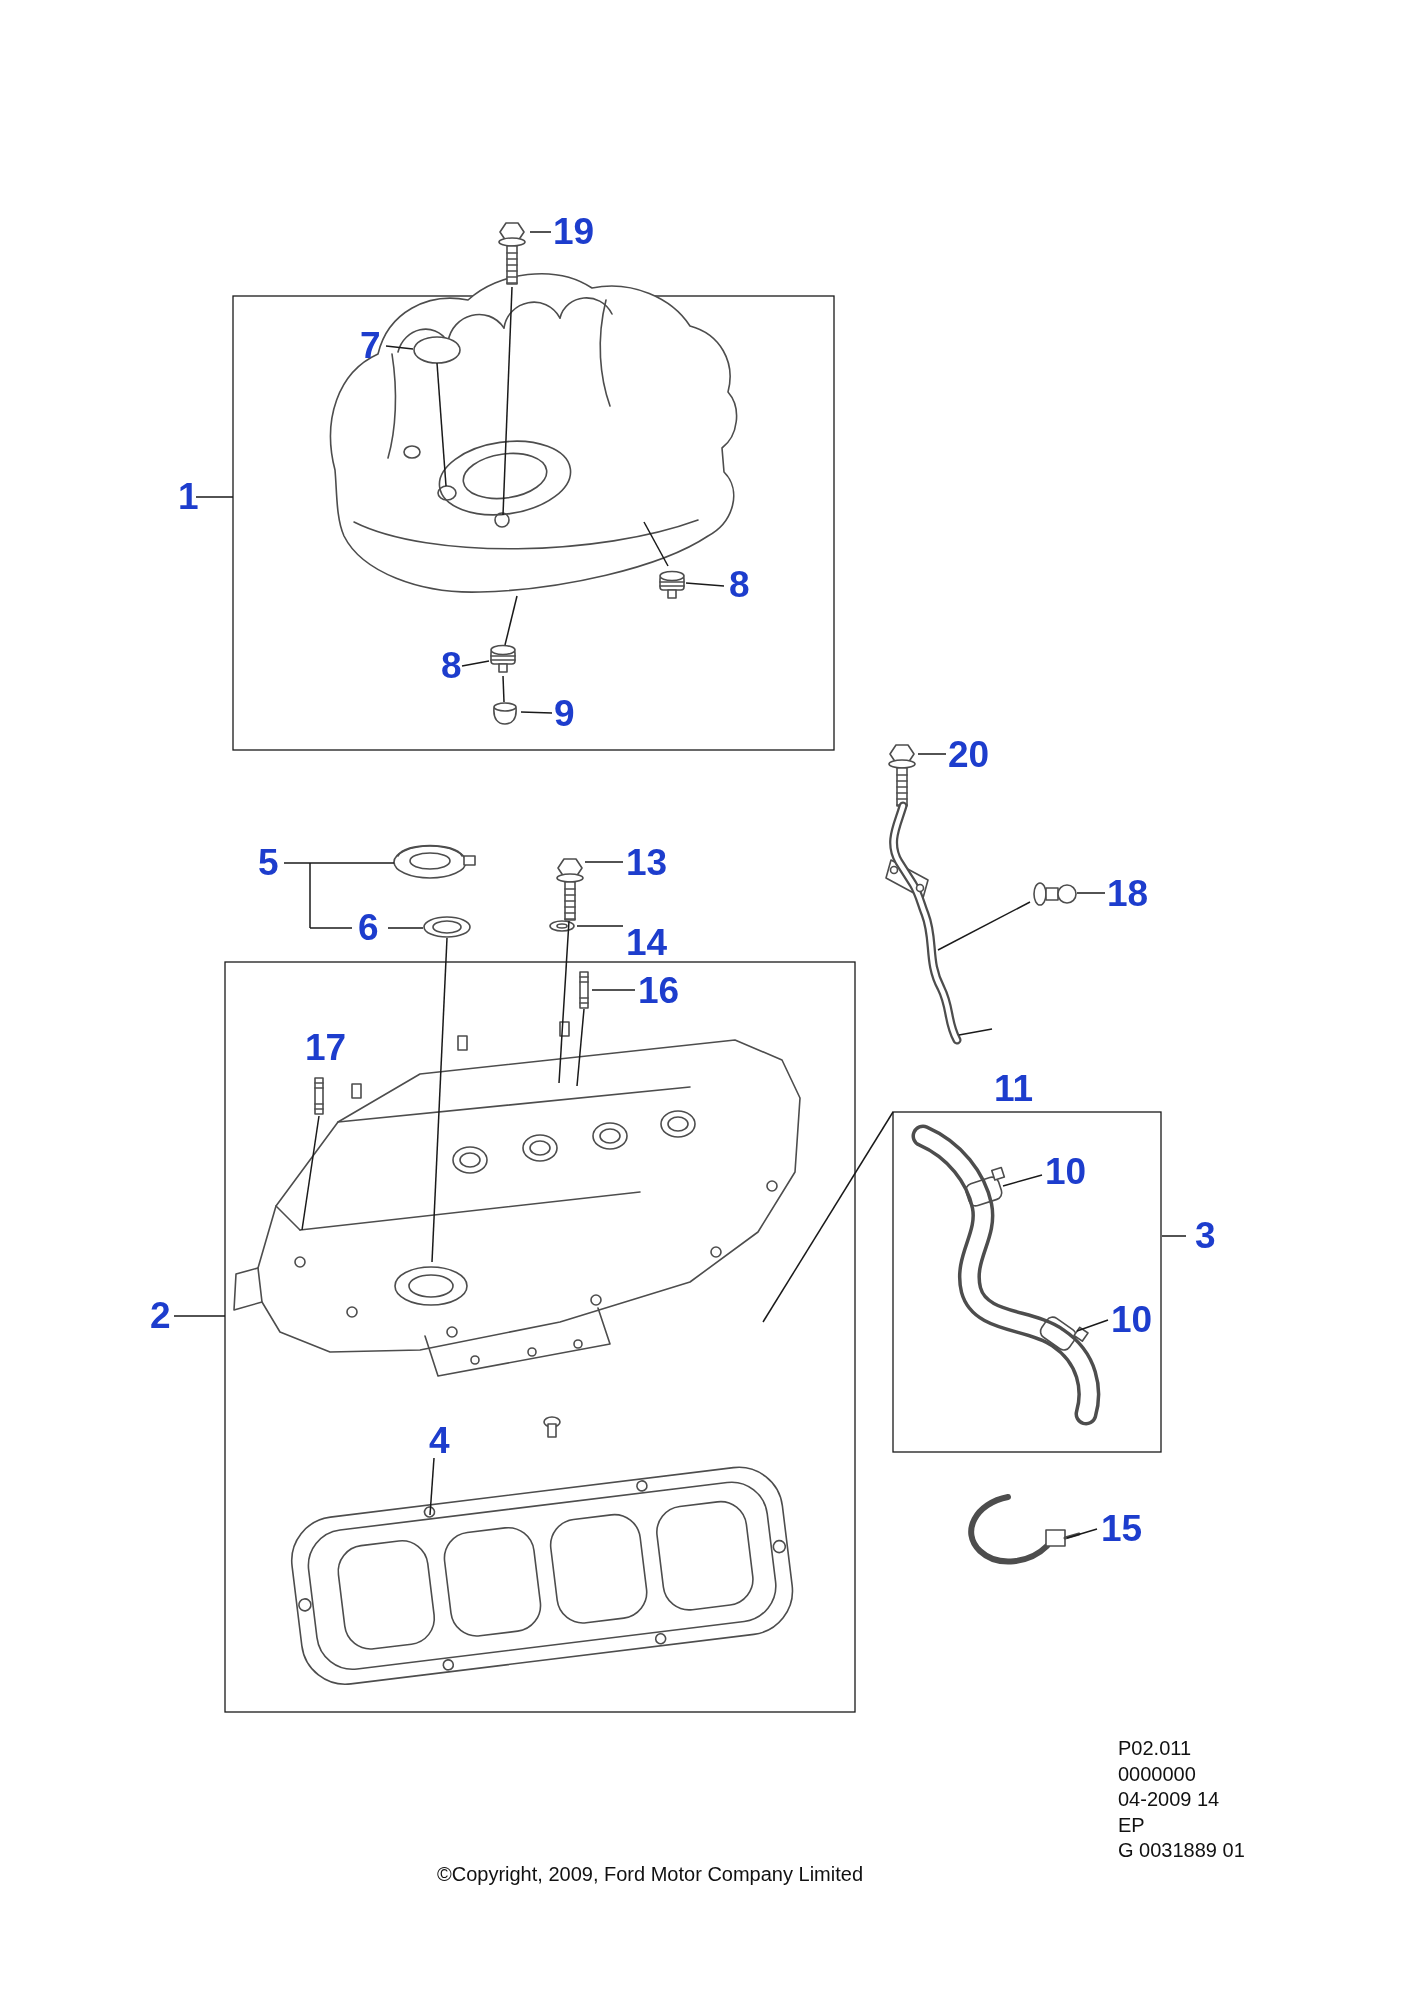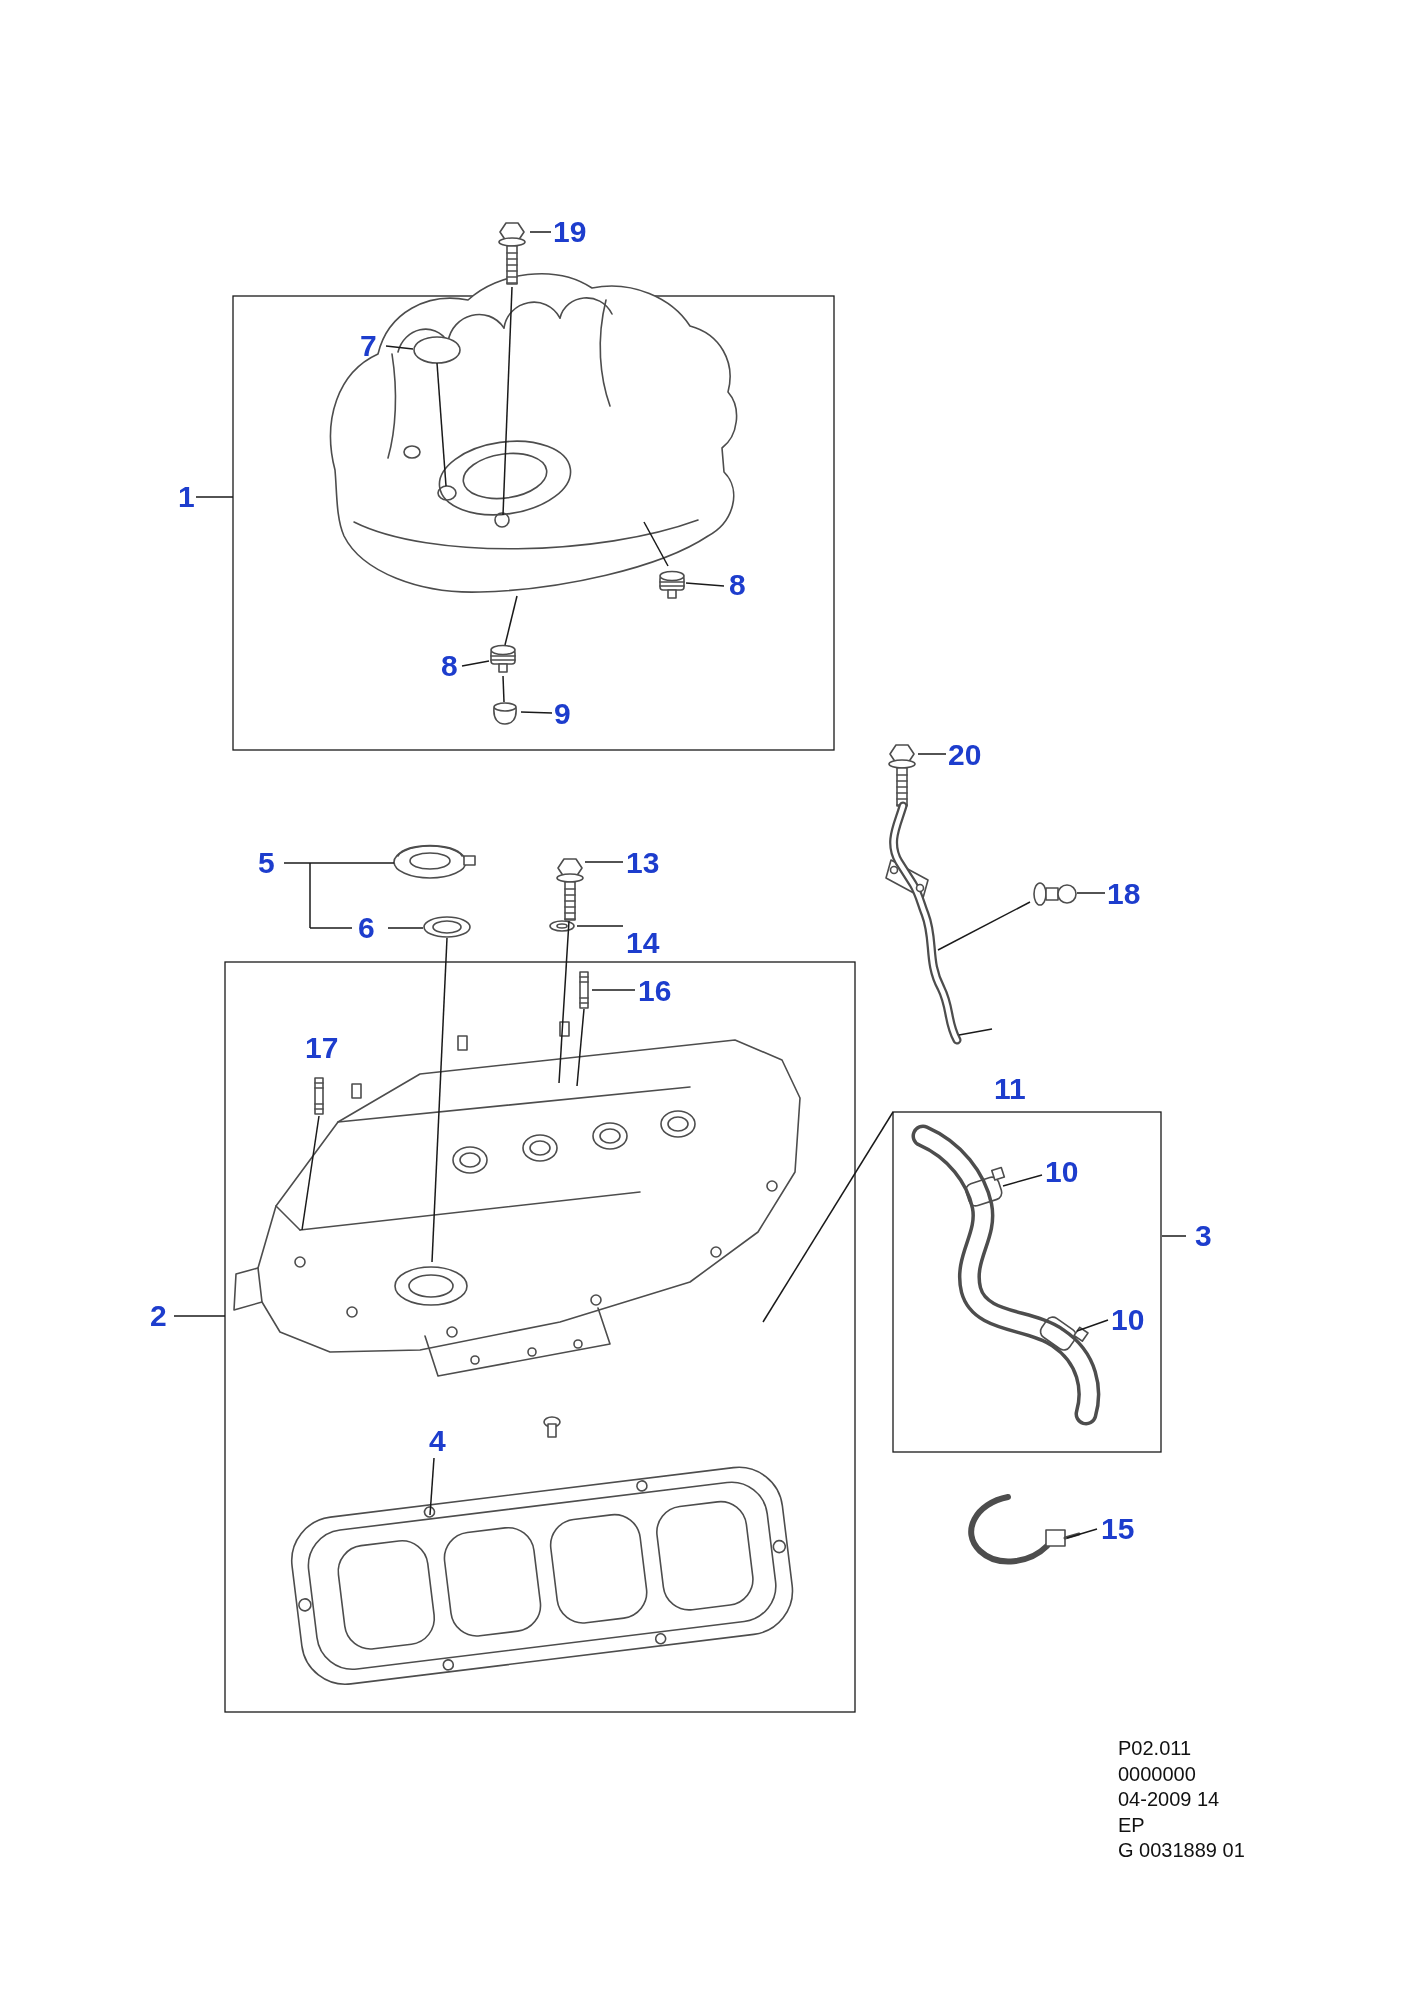--- a/index.html
+++ b/index.html
@@ -17,21 +17,21 @@
   }
   svg.drawing {
     position: absolute;
     left: 0;
     top: 0;
   }
   .callout {
     position: absolute;
     color: var(--callout-blue, #1d3dcd);
     font-weight: bold;
-    font-size: 30px;
+    font-size: 37px;
     line-height: 30px;
     height: 30px;
     cursor: pointer;
     user-select: none;
   }
   .code-block {
     position: absolute;
     left: 1118px;
     top: 1736px;
     width: 234px;
@@ -290,14 +290,15 @@
   <div class="callout" style="left:553px;  top:217px;">19</div>
 
   <div class="code-block">
     <div>P02.011</div>
     <div>0000000</div>
     <div>04-2009 14</div>
     <div>EP</div>
     <div>G 0031889 01</div>
   </div>
 
+  <div class="copyright">©Copyright, 2009, Ford Motor Company Limited</div>
 
 </div>
 
 </body></html>

